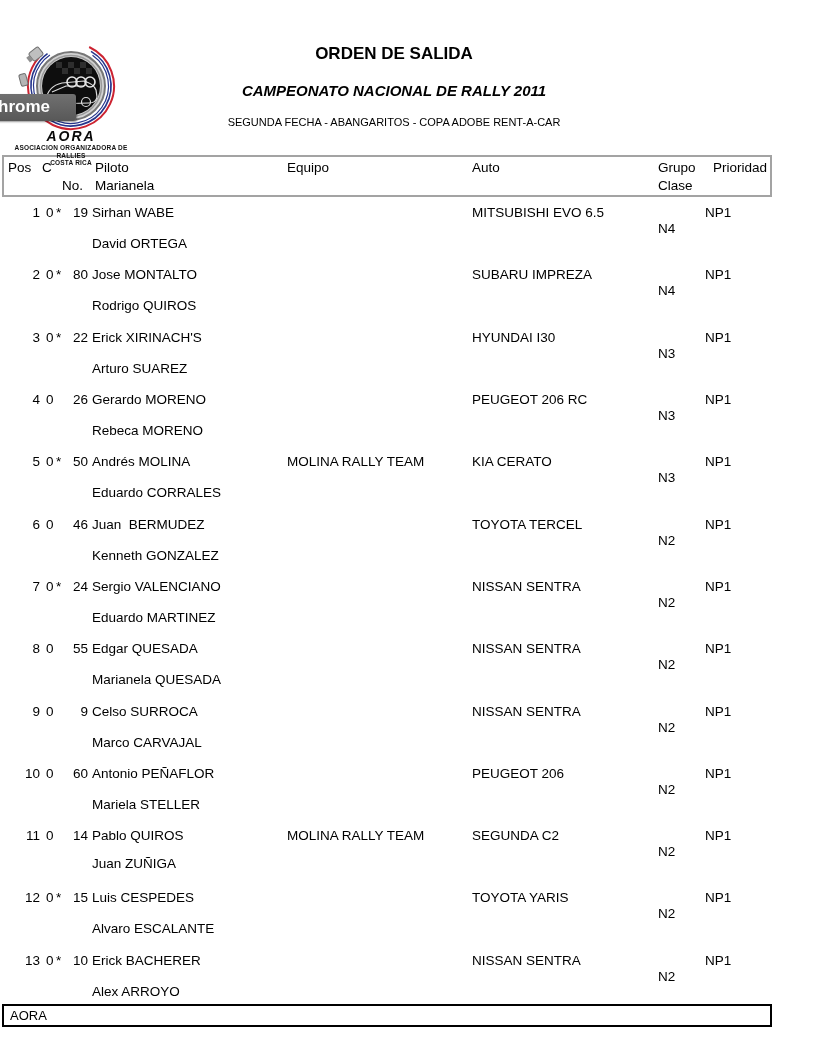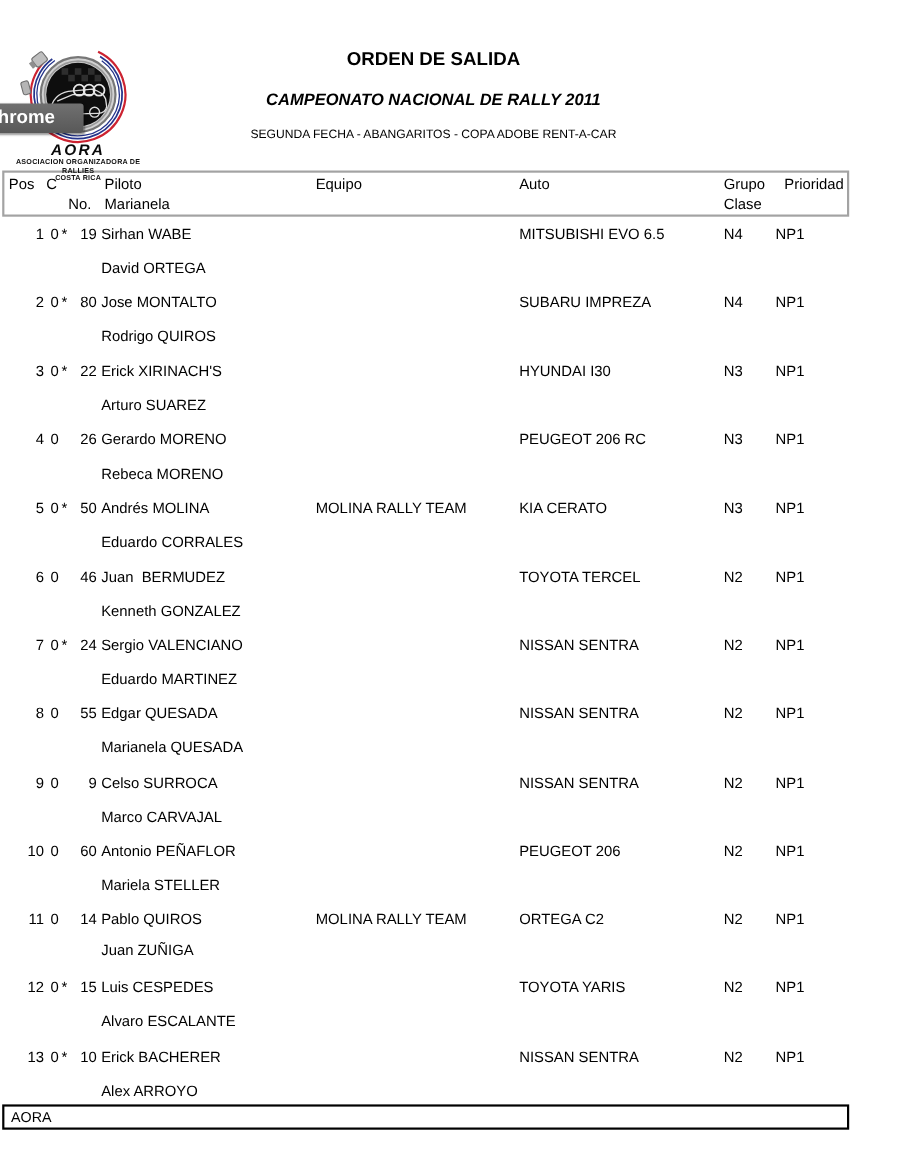--- a/index.html
+++ b/index.html
@@ -59,21 +59,21 @@
   .tbody { position:absolute; left:0; top:0; width:816px; }
   .row { position:absolute; left:0; width:816px; height:63px; }
   .row span { position:absolute; font-size:13.5px; white-space:pre; }
   .c-pos { left:0;   top:8px; width:40px; text-align:right; }
   .c-c   { left:46px; top:8px; }
   .c-star{ left:56px; top:8px; width:9px; }
   .c-no  { left:64px; top:8px; width:24px; text-align:right; }
   .c-pil { left:92px; top:8px; }
   .c-eq  { left:287px; top:8px; }
   .c-auto{ left:472px; top:8px; }
-  .c-gr  { left:658px; top:8px; }
+  .c-gr  { left:658px; top:24px; }
   .c-pr  { left:705px; top:8px; }
   .c-nav { left:92px; top:39px; }
 
   
   .footer { position:absolute; left:2px; top:1004px; width:770px; height:23px;
     border:2px solid #000; display:flex; justify-content:space-between;
     align-items:center; padding:0 6px; }
   .footer span { font-size:13px; white-space:pre; }
 </style>
 </head>
@@ -282,21 +282,21 @@
       <span class="c-nav">Mariela STELLER</span>
     </div>
 
     <div class="row" style="top:820px">
       <span class="c-pos">11</span>
       <span class="c-c">0</span>
       <span class="c-star"></span>
       <span class="c-no">14</span>
       <span class="c-pil">Pablo QUIROS</span>
       <span class="c-eq">MOLINA RALLY TEAM</span>
-      <span class="c-auto">ORTEGA C2</span>
+      <span class="c-auto">SEGUNDA C2</span>
       <span class="c-gr">N2</span>
       <span class="c-pr">NP1</span>
       <span class="c-nav" style="top:36px">Juan ZUÑIGA</span>
     </div>
 
     <div class="row" style="top:882px">
       <span class="c-pos">12</span>
       <span class="c-c">0</span>
       <span class="c-star">*</span>
       <span class="c-no">15</span>

